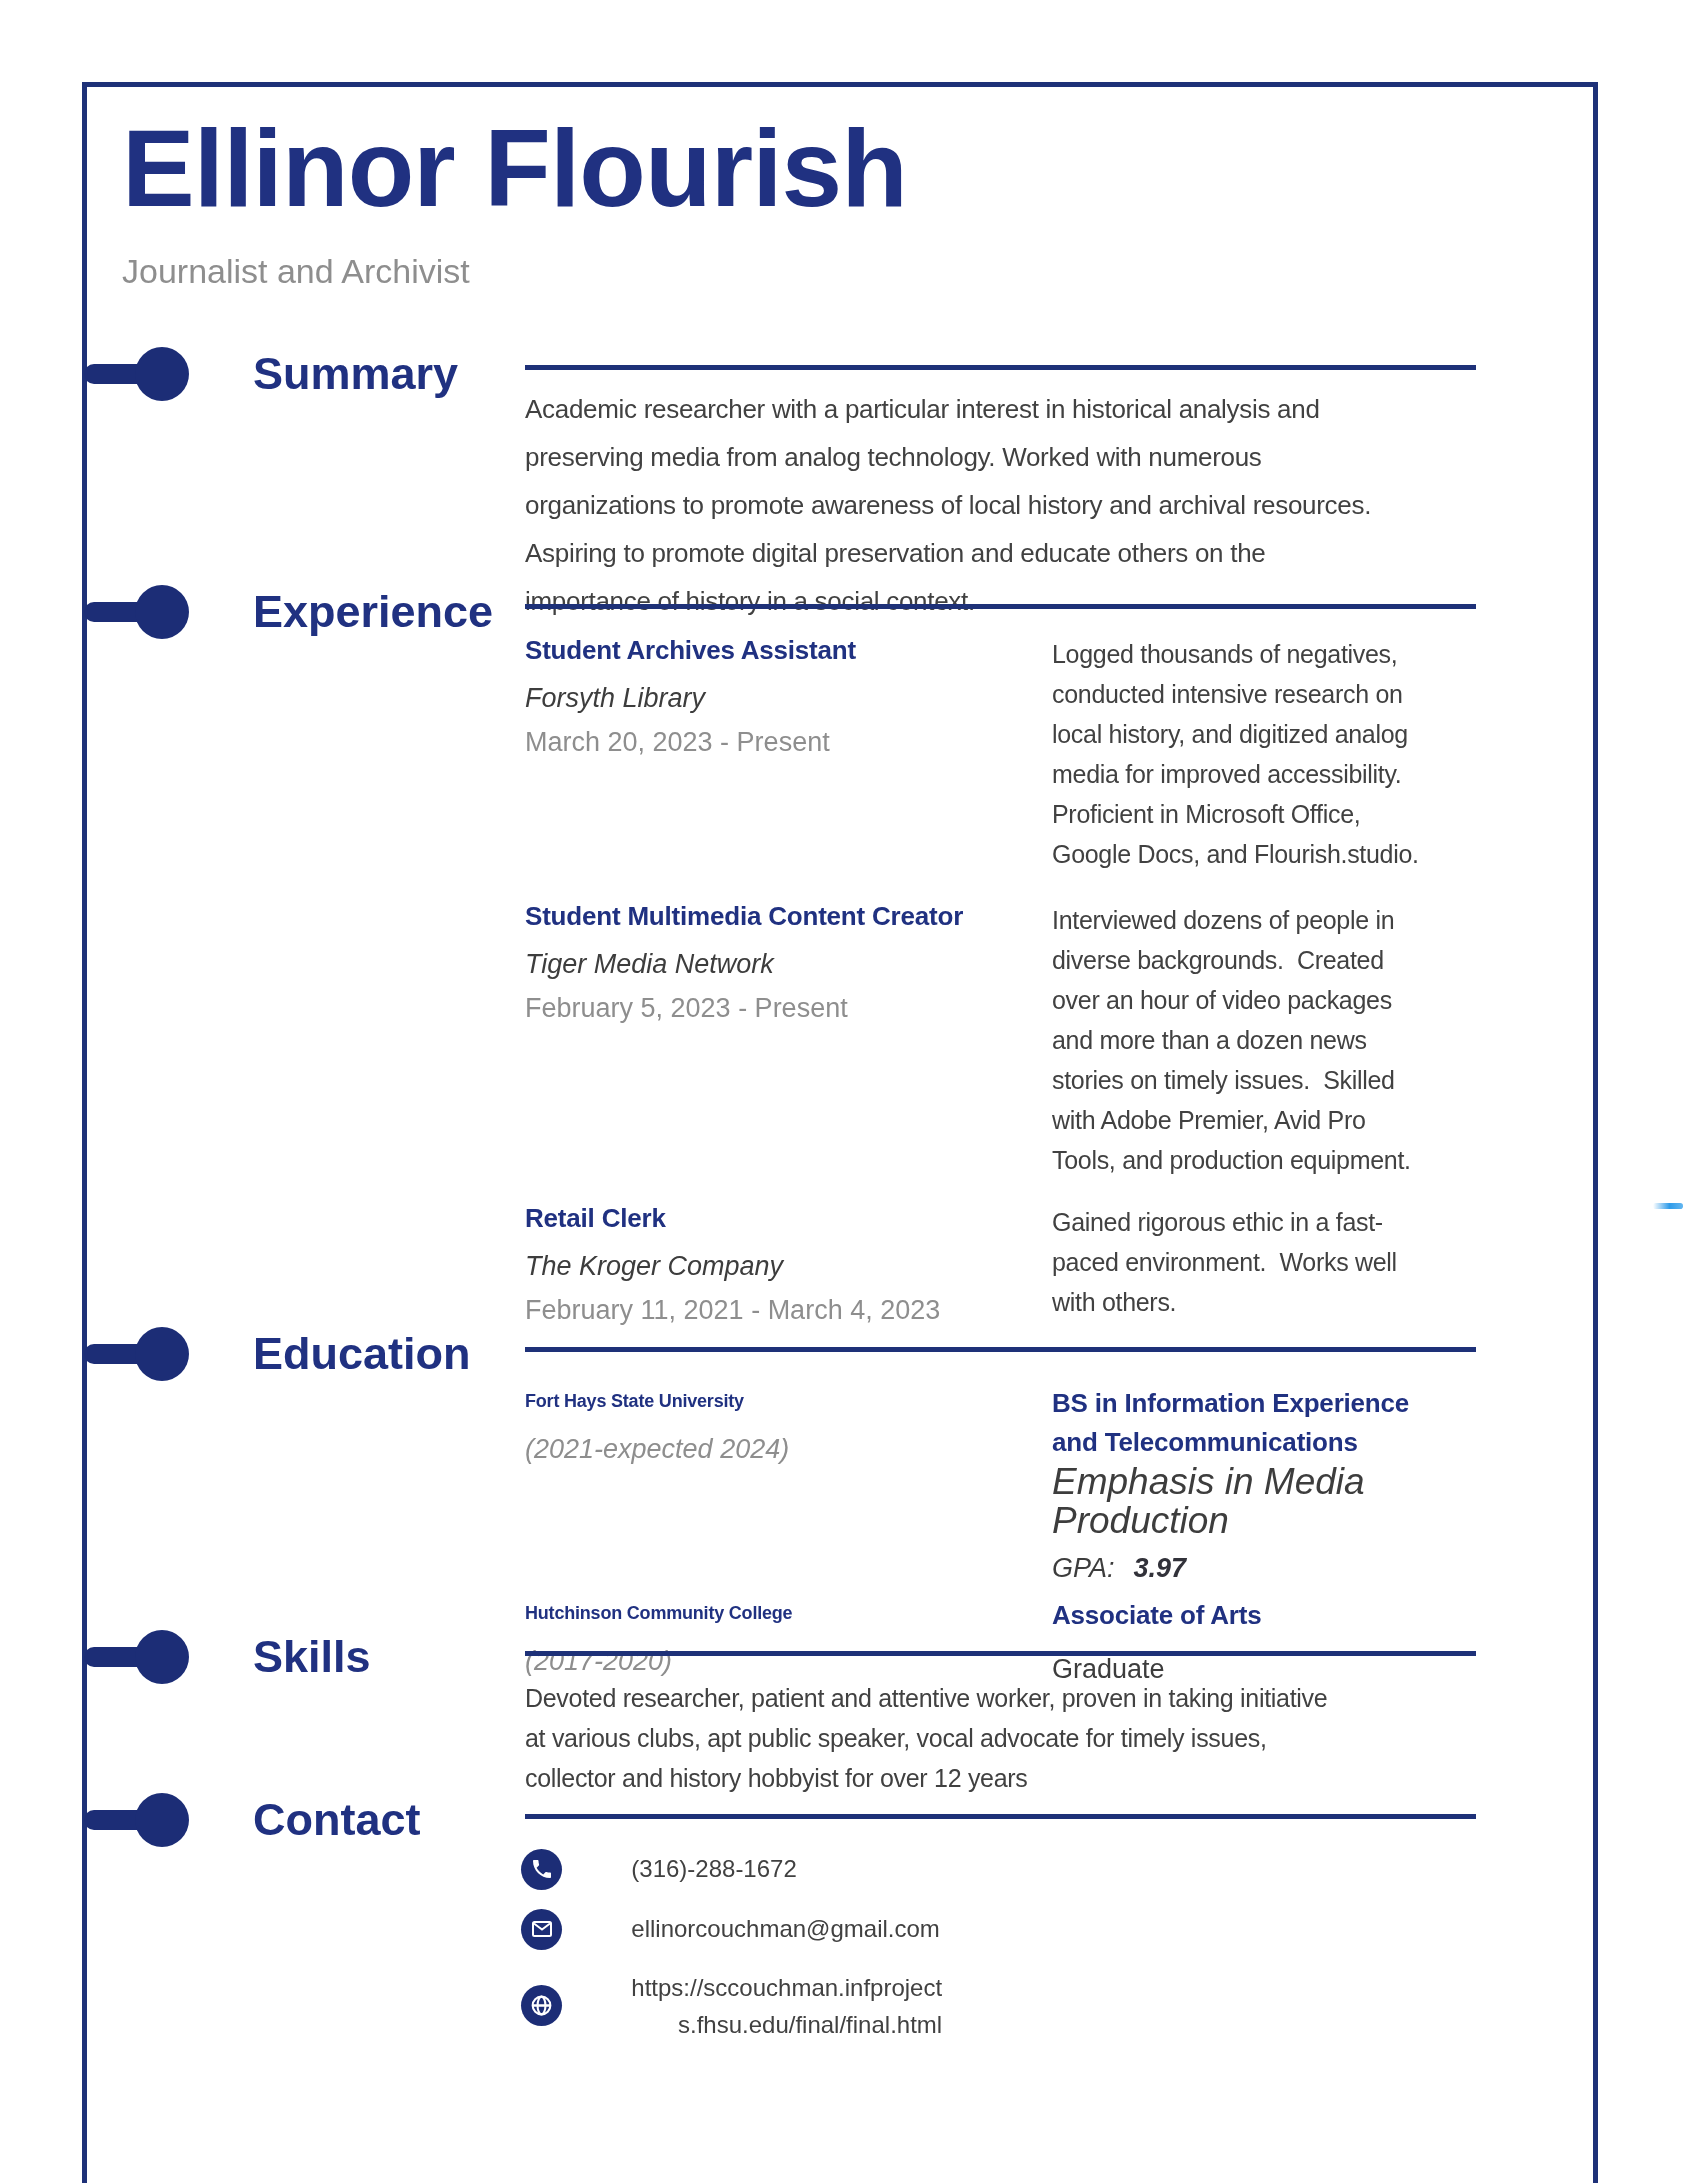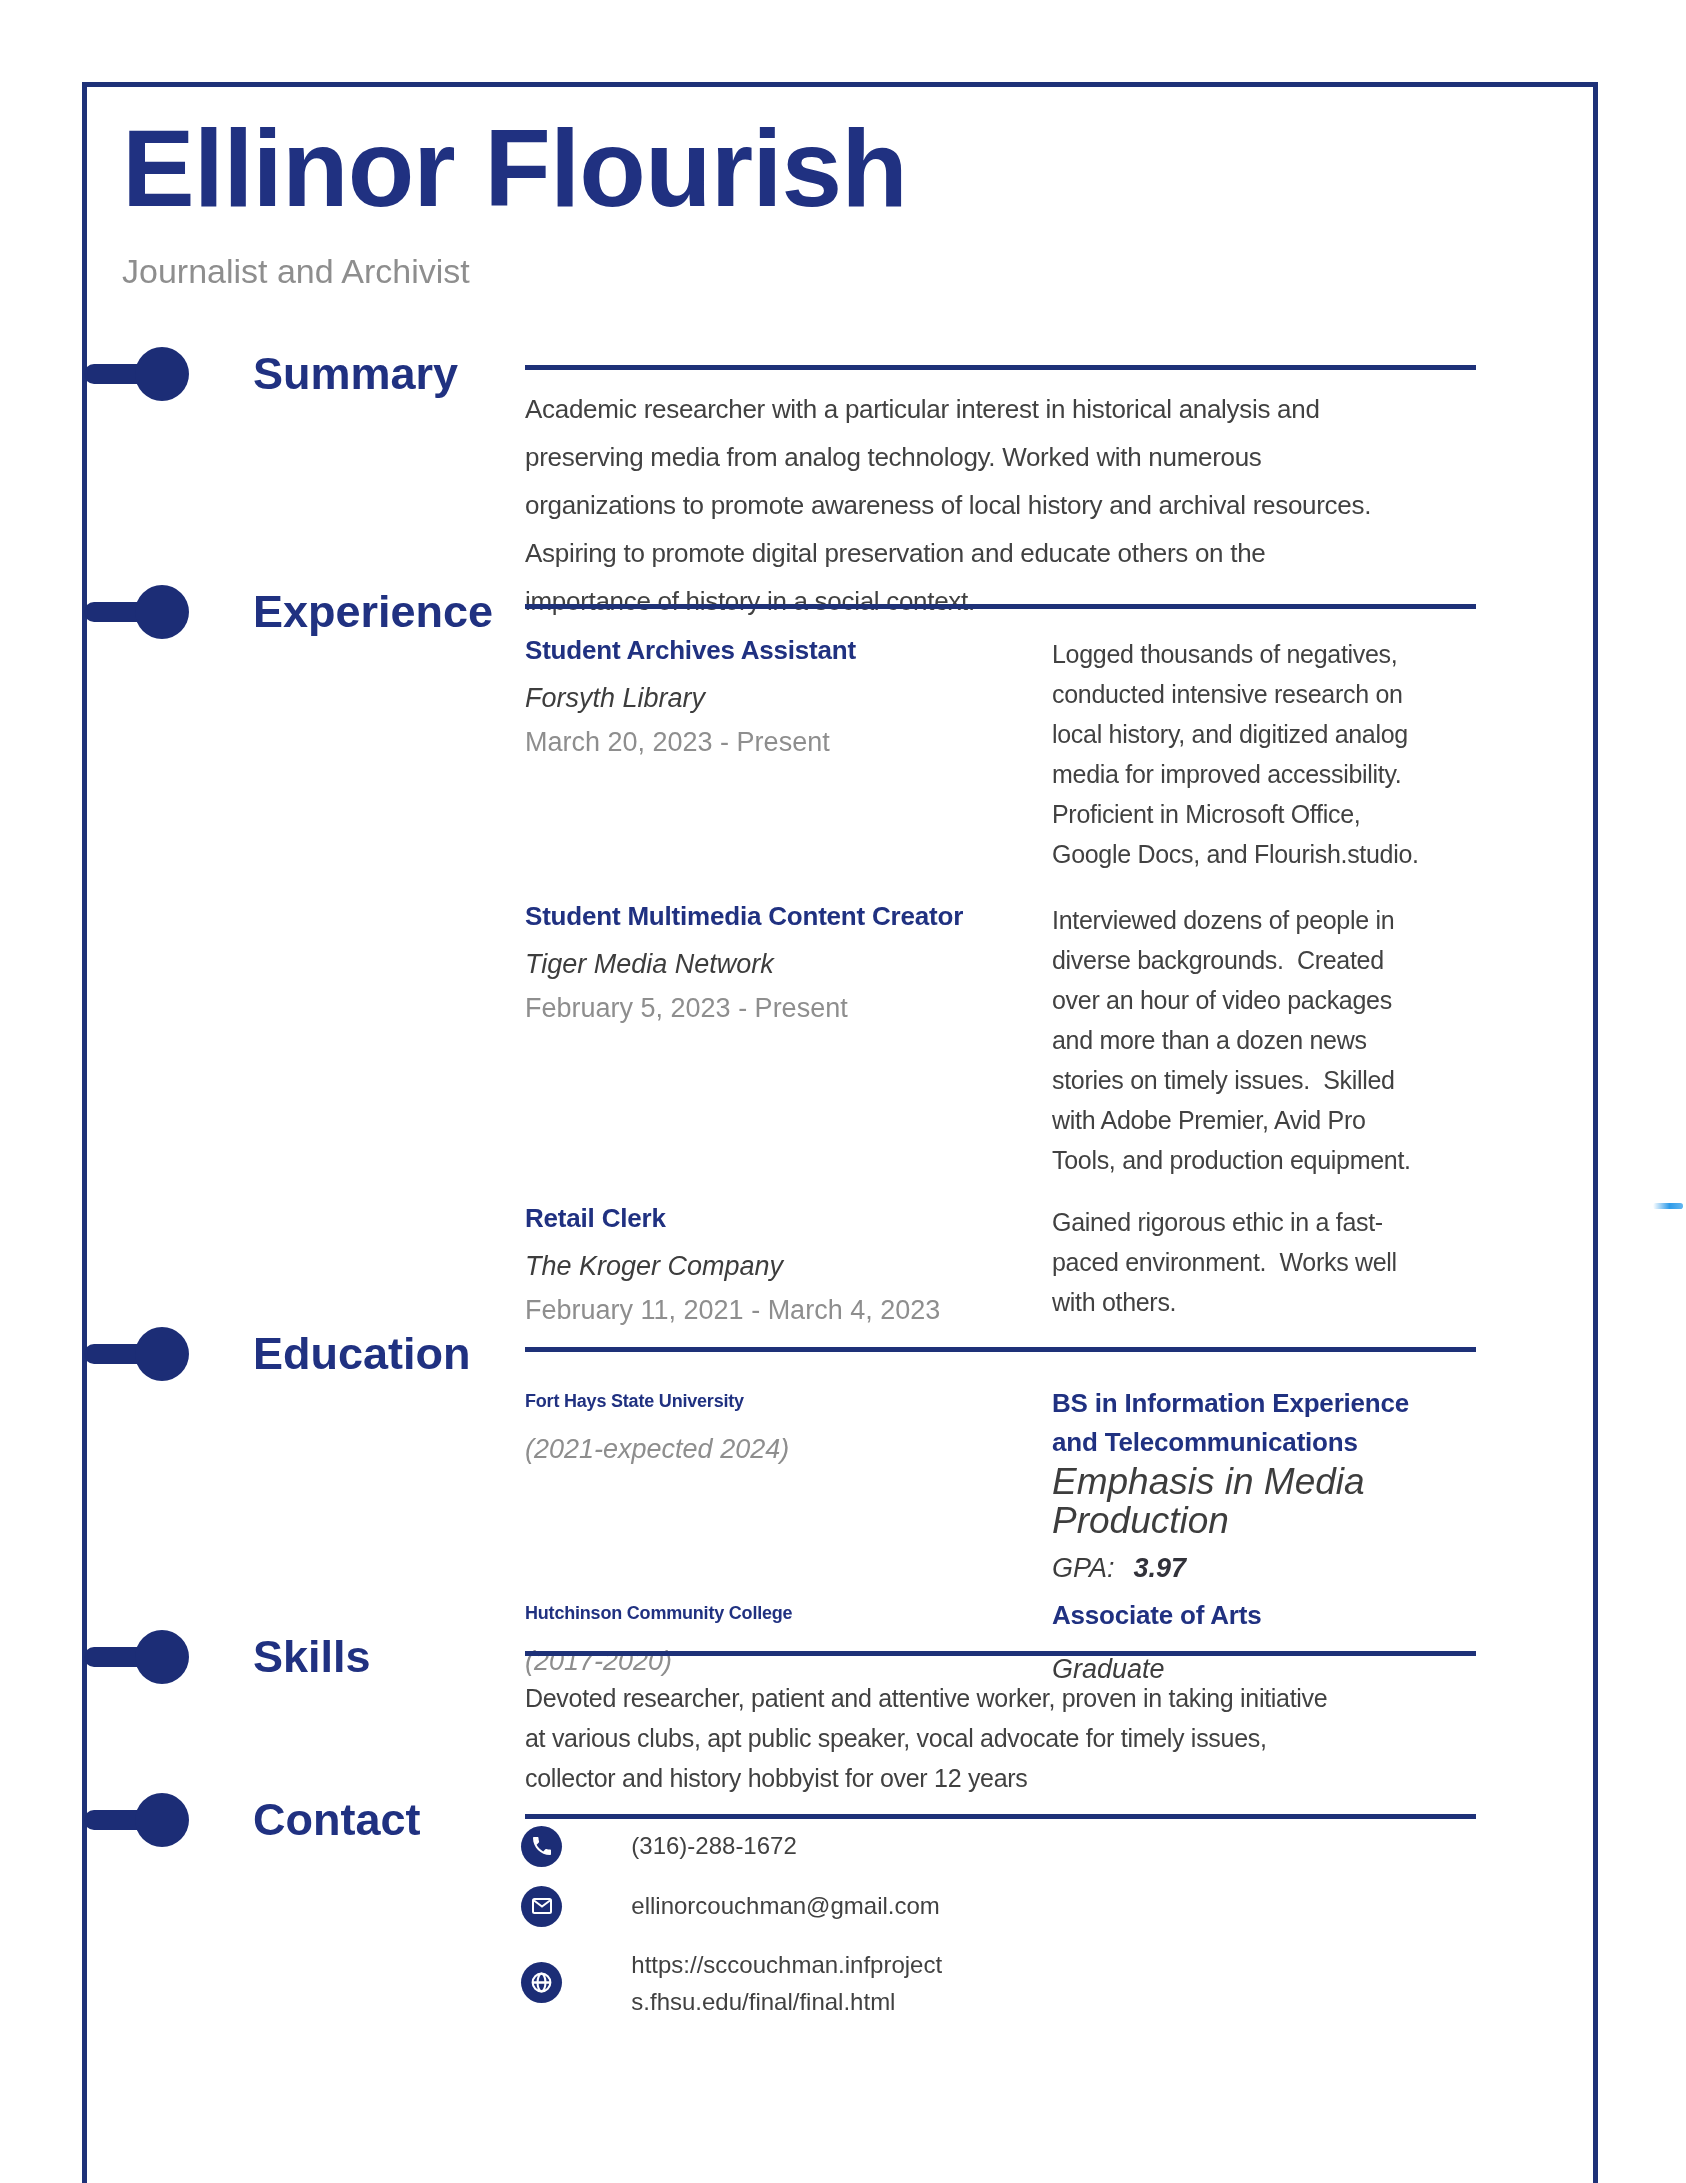--- a/index.html
+++ b/index.html
@@ -81,28 +81,28 @@
   
   .edu-entries{padding-top:32px;}
   .edu-entry{display:grid;grid-template-columns:527px 1fr;}
   .edu-entry.mb{margin-bottom:7.5px;}
   .edu-school{font-size:18px;font-weight:bold;color:var(--ink-navy);line-height:34px;letter-spacing:-0.2px;}
   .edu-years{font-size:27px;font-style:italic;color:var(--text-muted);line-height:36px;margin-top:13px;}
   .edu-degree{font-size:26px;font-weight:bold;color:var(--ink-navy);line-height:39px;white-space:pre;letter-spacing:-0.2px;}
   .edu-emphasis{font-size:37px;font-style:italic;color:var(--italic-dark);line-height:39px;}
   .edu-gpa{margin-top:9.4px;font-size:27px;font-style:italic;color:var(--italic-dark);line-height:39px;}
   .gpa-value{font-weight:bold;color:var(--gpa-dark);margin-left:19px;}
-  .edu-note{font-size:27px;font-style:italic;color:var(--italic-dark);line-height:39px;margin-top:15px;}
+  .edu-note{font-size:27px;color:var(--italic-dark);line-height:39px;margin-top:15px;}
   
   .skills-text{
     margin-top:22.5px;font-size:25px;line-height:40px;color:var(--text-dark);
     white-space:pre;letter-spacing:-0.3px;
   }
   
-  .contact-rows{padding-top:7px;}
+  .contact-rows{padding-top:30px;text-align:right;}
   .contact-row{display:flex;align-items:center;margin-bottom:19px;}
   .contact-icon{
     width:41px;height:41px;border-radius:50%;background:var(--shape-navy);
     flex:none;display:flex;align-items:center;justify-content:center;margin-left:-3.7px;
   }
   .contact-label{margin-left:69px;font-size:24px;color:var(--text-dark);line-height:30px;}
   .contact-label.multiline{line-height:37px;white-space:pre;}
   
   .edge-dash{
     position:absolute;left:1653px;top:1203px;width:30px;height:5.6px;border-radius:2.8px;

